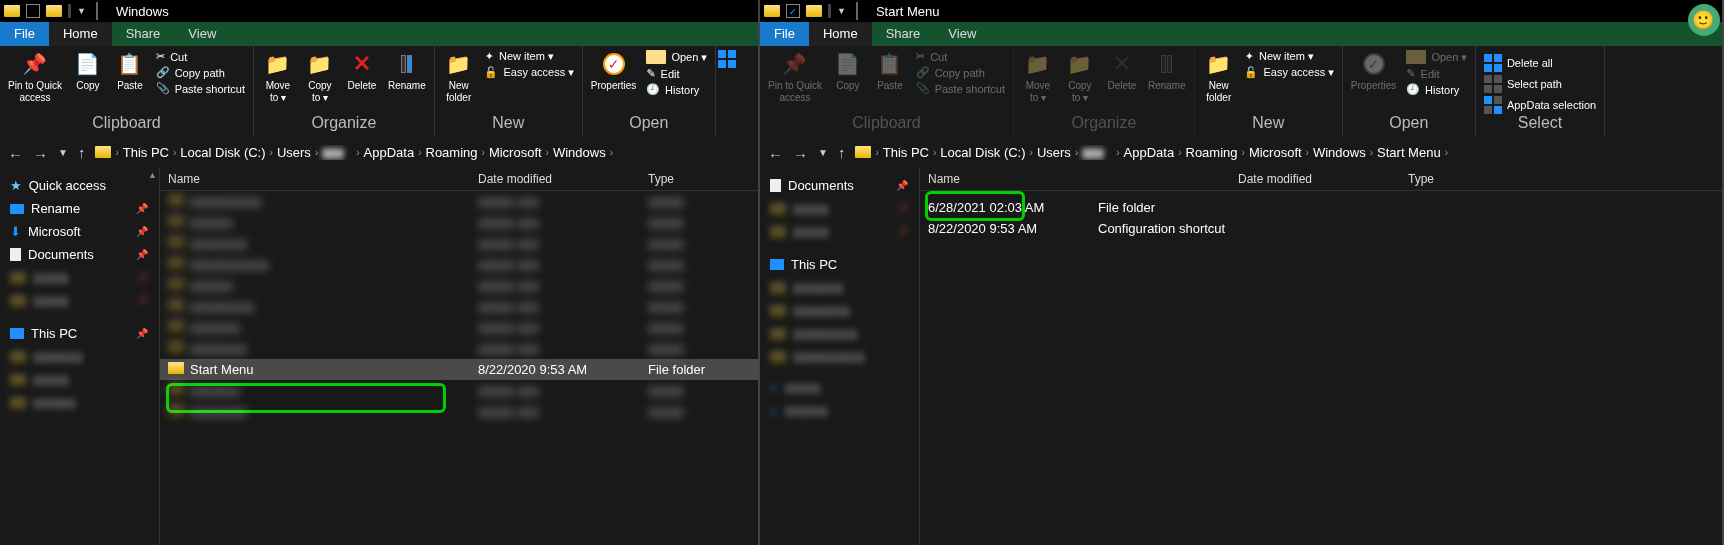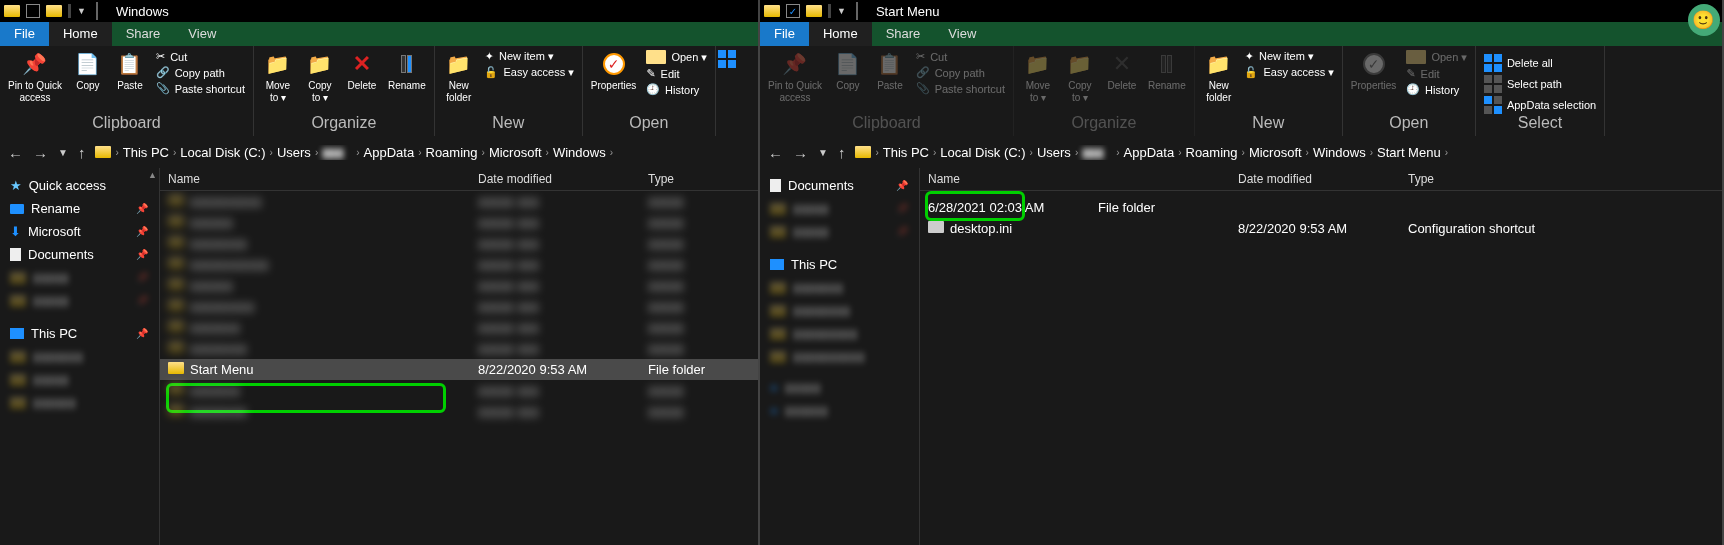--- a/index.html
+++ b/index.html
@@ -584,20 +584,19 @@
         <div class="cell" style="width:170px">Date modified</div>
         <div class="cell" style="width:160px">Type</div>
       </div>
       <div class="files">
         <div class="filerow" style="margin-top:6px">
           <div class="cell" style="width:170px">6/28/2021 02:03 AM</div>
           <div class="cell">File folder</div>
         </div>
         <div class="hl" style="left:5px;top:0px;width:100px;height:30px"></div>
         <div class="filerow">
-          <div class="cell" style="width:310px"><span class="fileicon ini"></span><span>desktop.ini</span></div>
           <div class="cell" style="width:170px">8/22/2020 9:53 AM</div>
           <div class="cell">Configuration shortcut</div>
         </div>
       </div>
     </div>
   </div>
 </div>
 
 </body></html>

